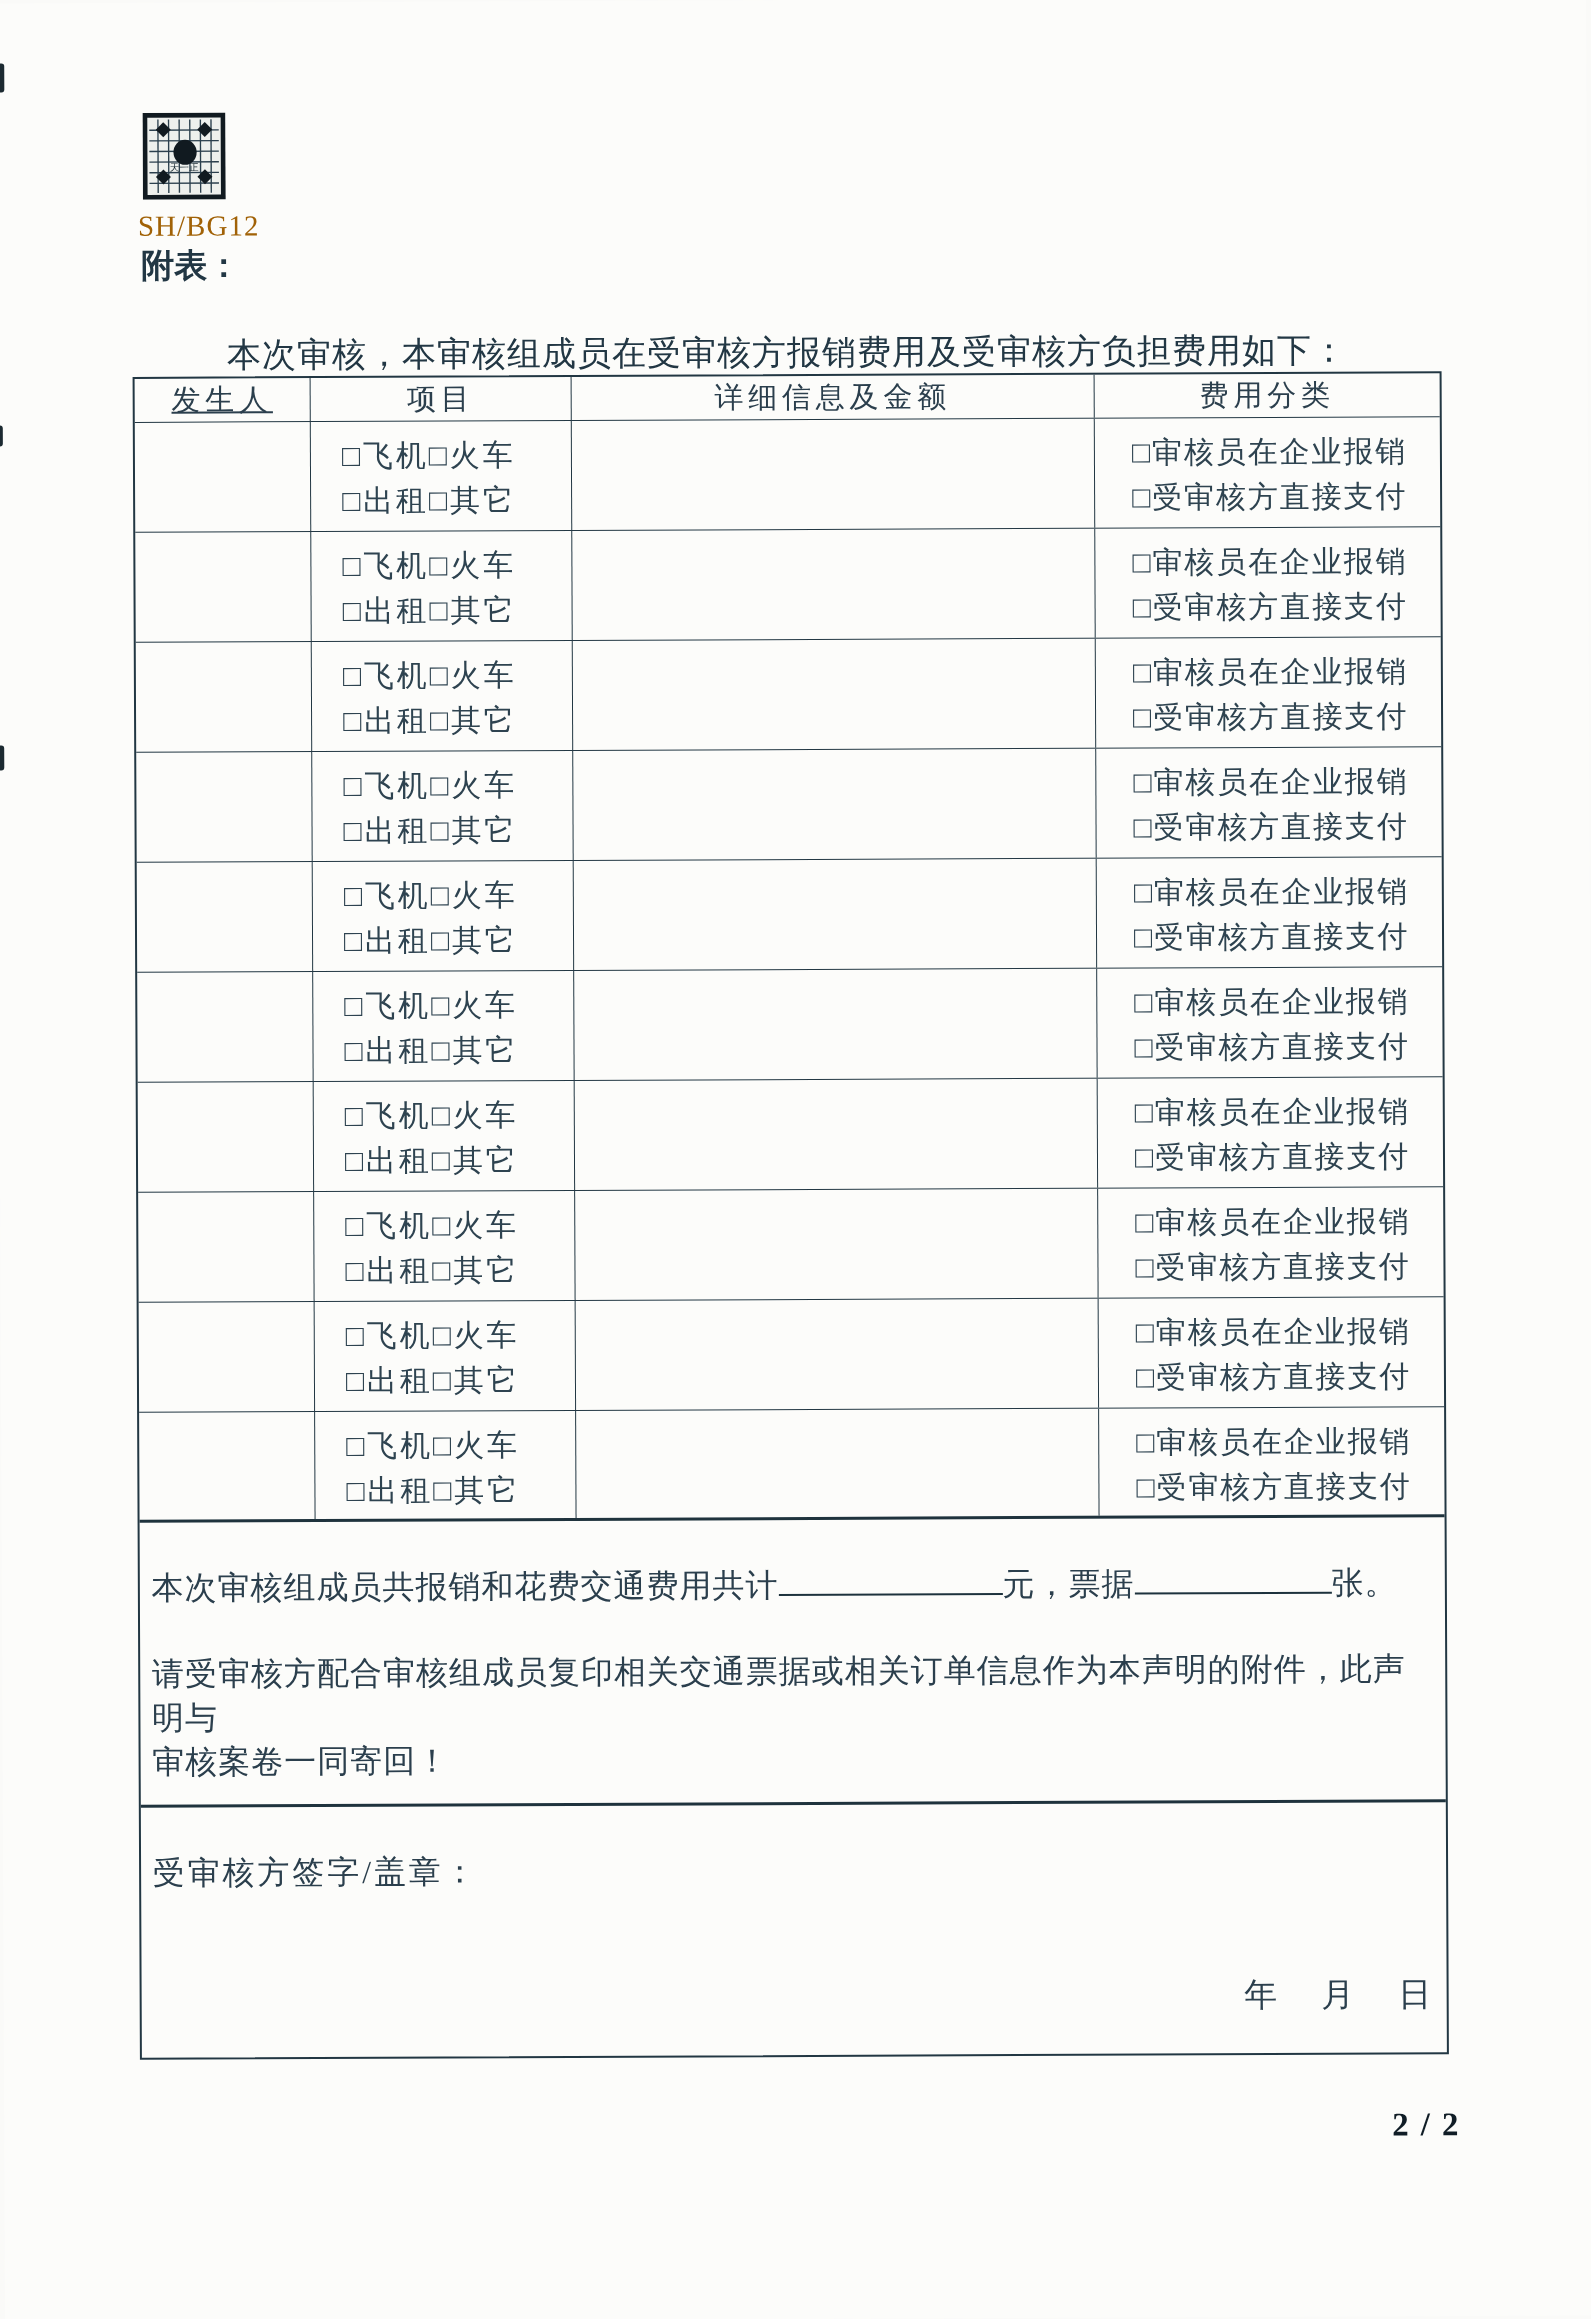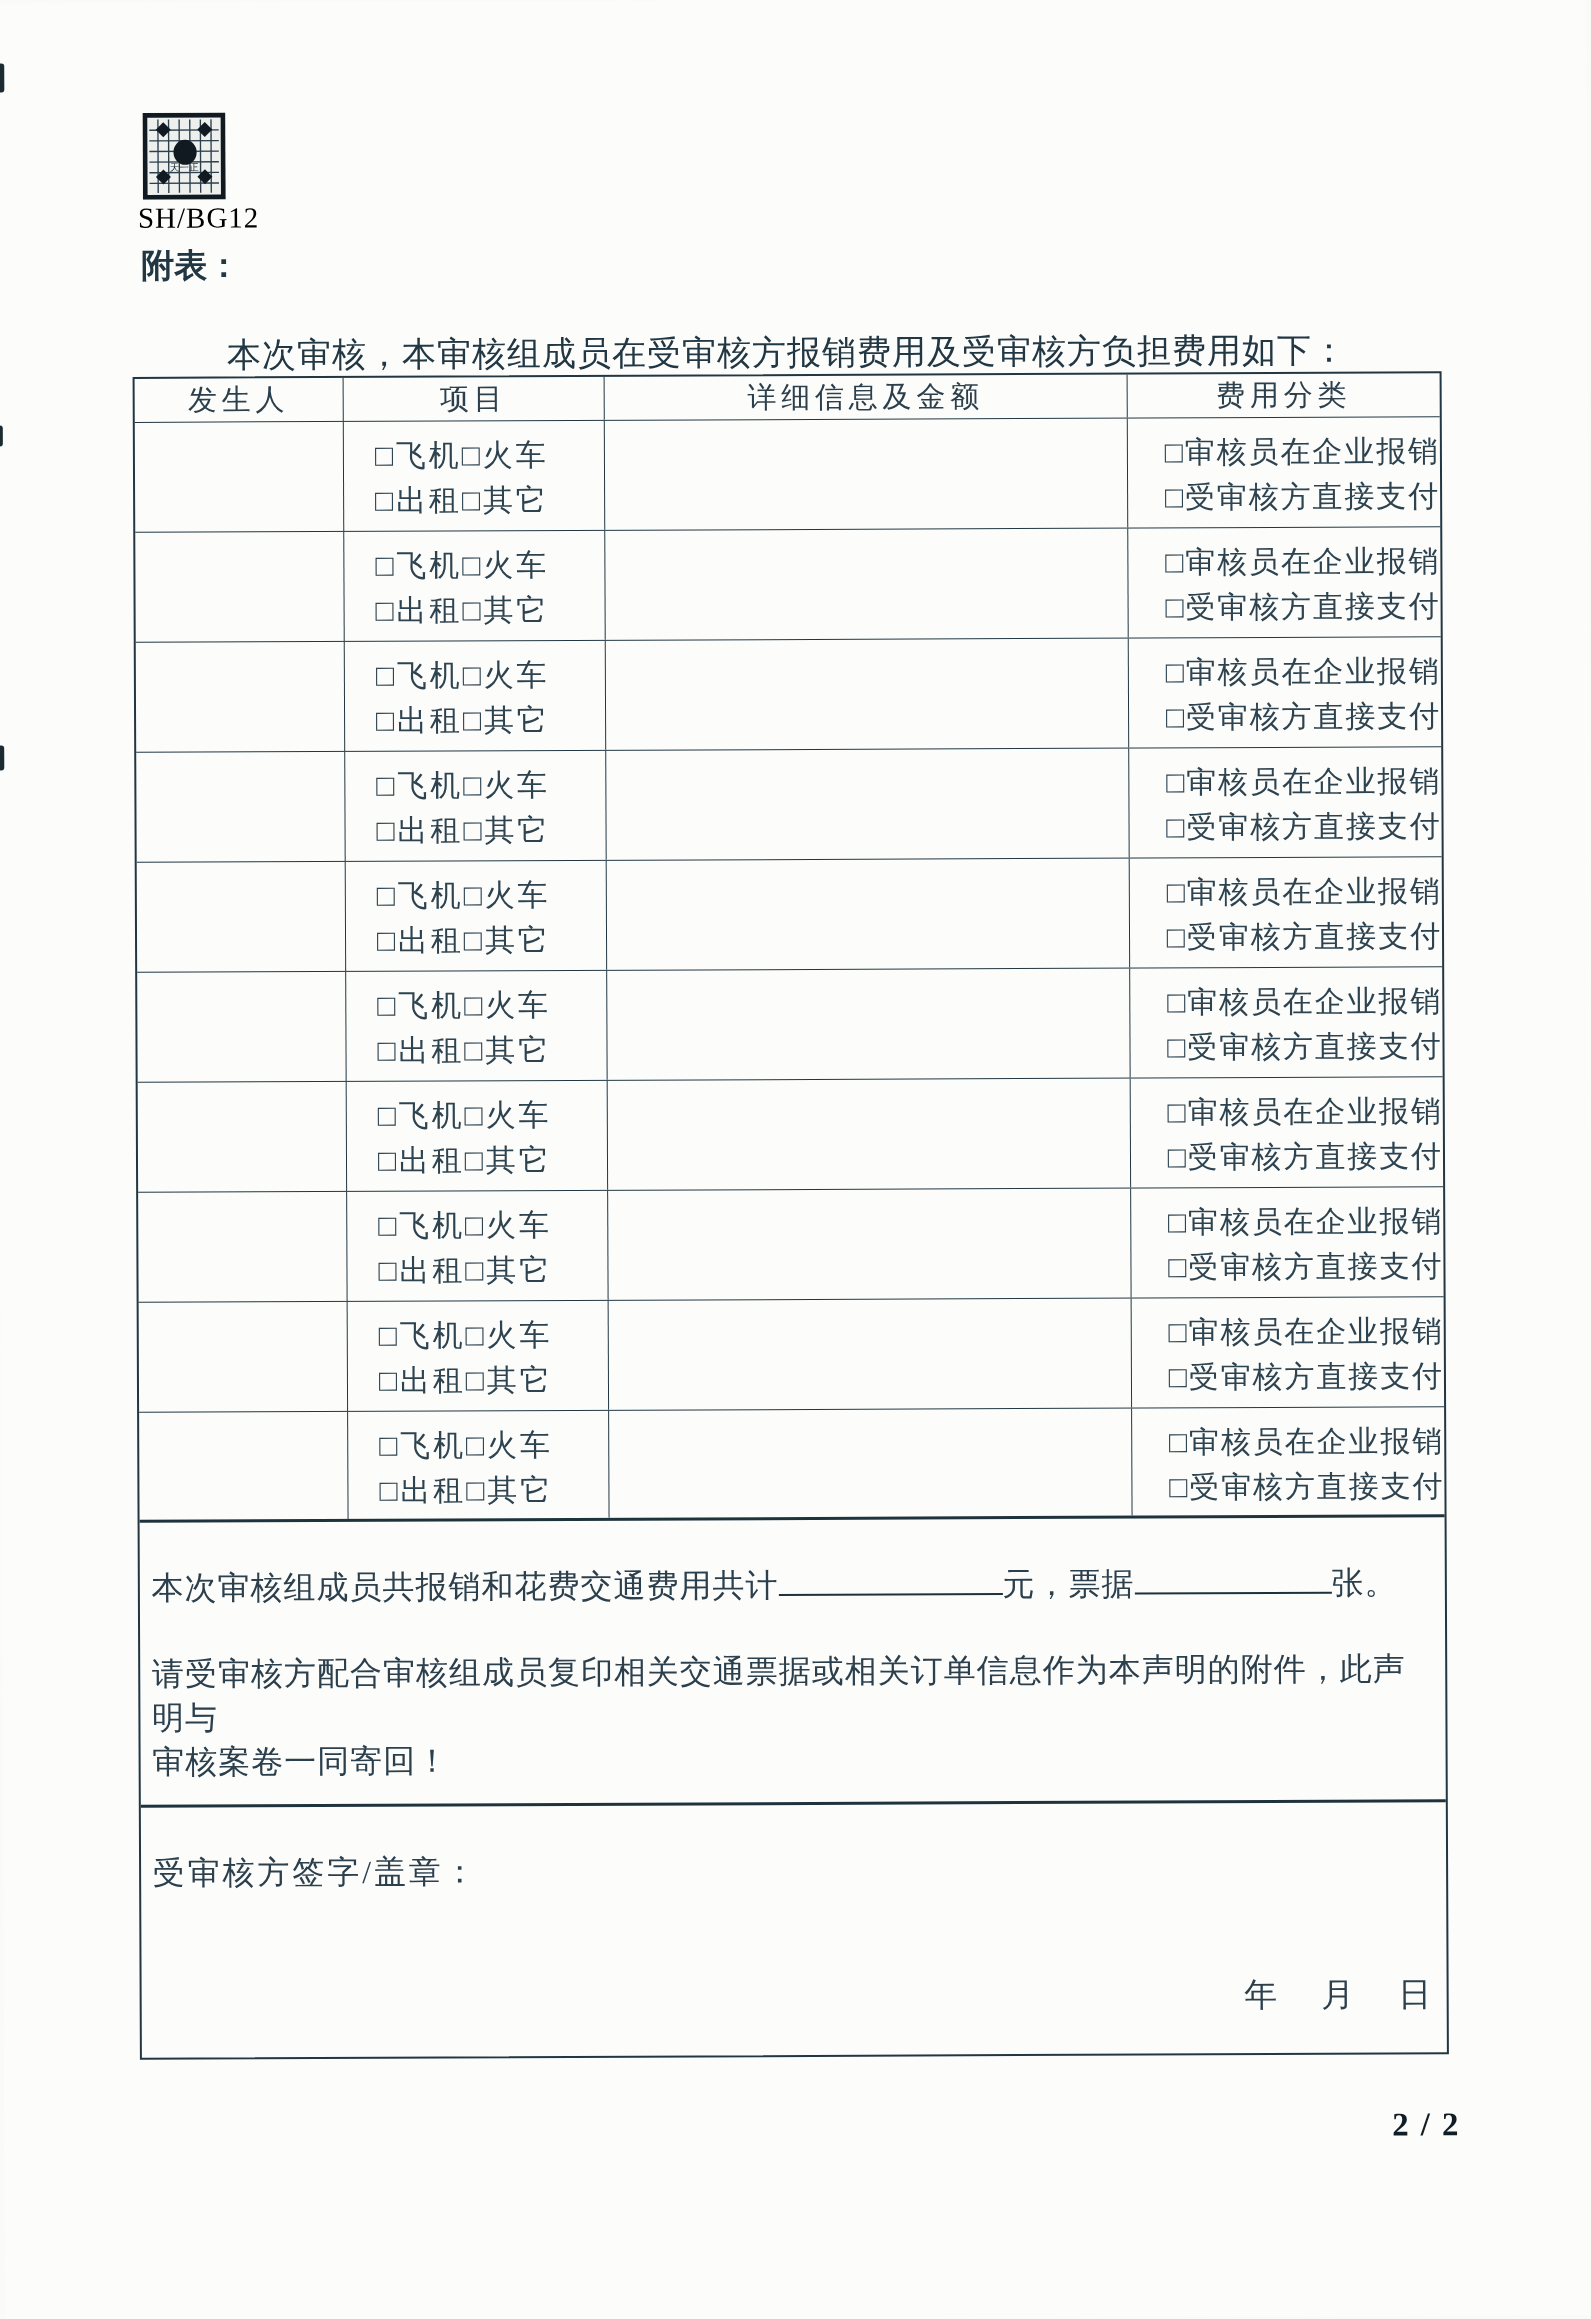--- a/index.html
+++ b/index.html
@@ -8,41 +8,41 @@
   .sheet{position:absolute;inset:0;background:#fcfcfa;transform:rotate(-0.25deg);transform-origin:50% 50%;}
 
   
   .scan-mark{position:absolute;left:0;background:#1c2a31;border-radius:0 2.9px 2.9px 0;}
   .m1{top:60px;width:8.7px;height:29px;}
   .m2{top:422px;width:5.8px;height:21px;}
   .m3{top:742px;width:5.8px;height:25px;}
 
   
   .logo{position:absolute;left:147px;top:110px;}
-  .doc-code{position:absolute;left:142px;top:199px;font-size:29px;letter-spacing:1px;color:#000000;}
+  .doc-code{position:absolute;left:142px;top:207px;font-size:29px;letter-spacing:1px;color:#a16207;}
   .fubiao{position:absolute;left:145px;top:241px;font-size:33px;font-weight:bold;color:#223744;}
   .date-box{position:absolute;left:1270px;top:113px;width:166px;height:114px;border:2.9px solid #223744;
             box-sizing:border-box;text-align:center;}
   .date-box .lbl{margin-top:21px;font-size:30px;letter-spacing:1.9px;}
   .date-box .val{margin-top:1.9px;font-size:28px;letter-spacing:1px;}
 
   .title{position:absolute;left:136px;top:330px;width:1309px;text-align:center;
          font-size:34px;letter-spacing:1px;color:#223744;}
 
   
   .audit-table{position:absolute;left:136px;top:374px;width:1309px;height:1683px;
                border:2.9px solid #223743;box-sizing:border-box;}
   .trow{display:flex;width:100%;box-sizing:border-box;border-bottom:1.9px solid #223743;}
   .thead{height:44px;}
   .thead .cell{display:flex;align-items:center;justify-content:center;
                font-size:29px;letter-spacing:4.8px;color:#2b3f4d;}
   .drow{height:110px;}
   .cell{box-sizing:border-box;border-right:1.9px solid #223743;}
   .cell:last-child{border-right:none;}
-  .c1{width:209px;}
+  .c1{width:176px;text-decoration:underline;}
   .c2{width:261px;}
   .c3{width:523px;}
   .c4{width:344px;flex:1;}
   .drow .c2{padding:10.6px 0 0 31px;font-size:30px;line-height:45px;letter-spacing:2.9px;white-space:nowrap;}
   .drow .c4{padding:10.6px 0 0 37px;font-size:30px;line-height:45px;letter-spacing:1.9px;white-space:nowrap;}
   .drow.last{border-bottom:3.9px solid #1f333d;}
 
   .para-section{height:285px;box-sizing:border-box;border-bottom:3.9px solid #1f333d;
                 padding:42px 13.5px 0 11.6px;font-size:32px;color:#2b3f4d;}
   .p1{margin:0;white-space:nowrap;letter-spacing:1px;}

